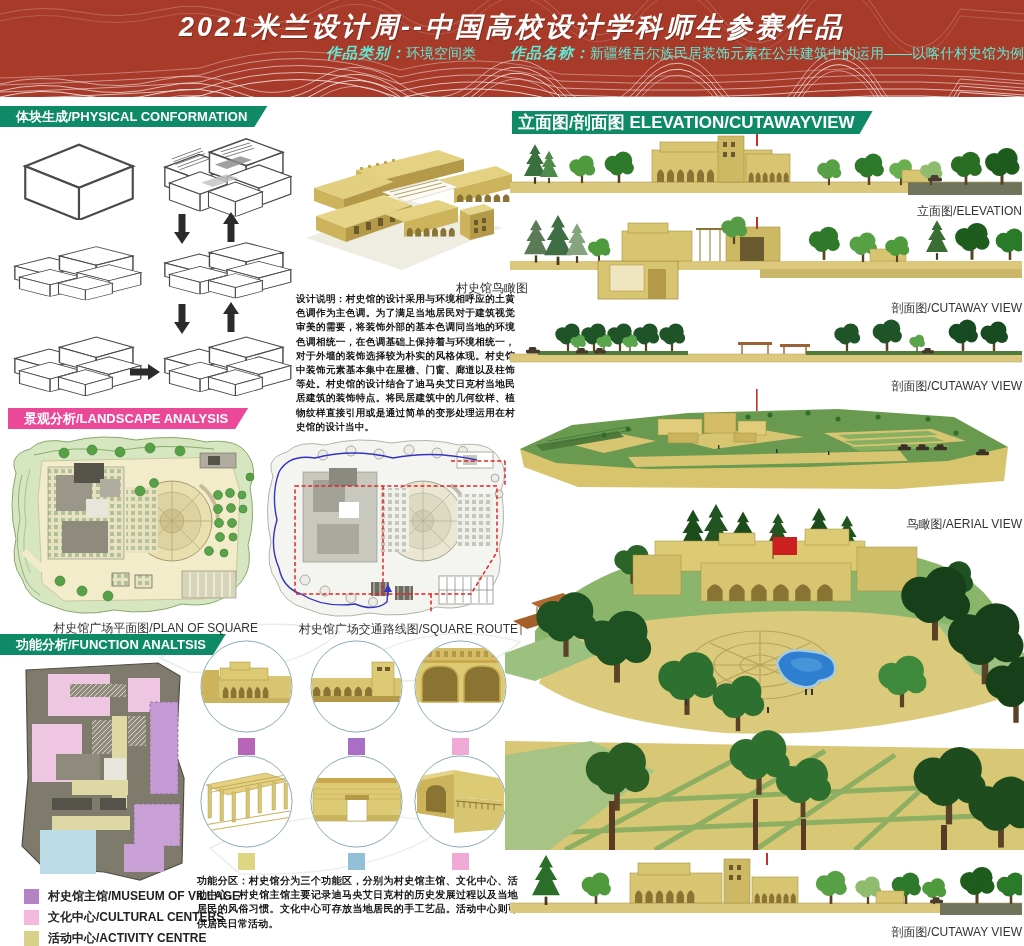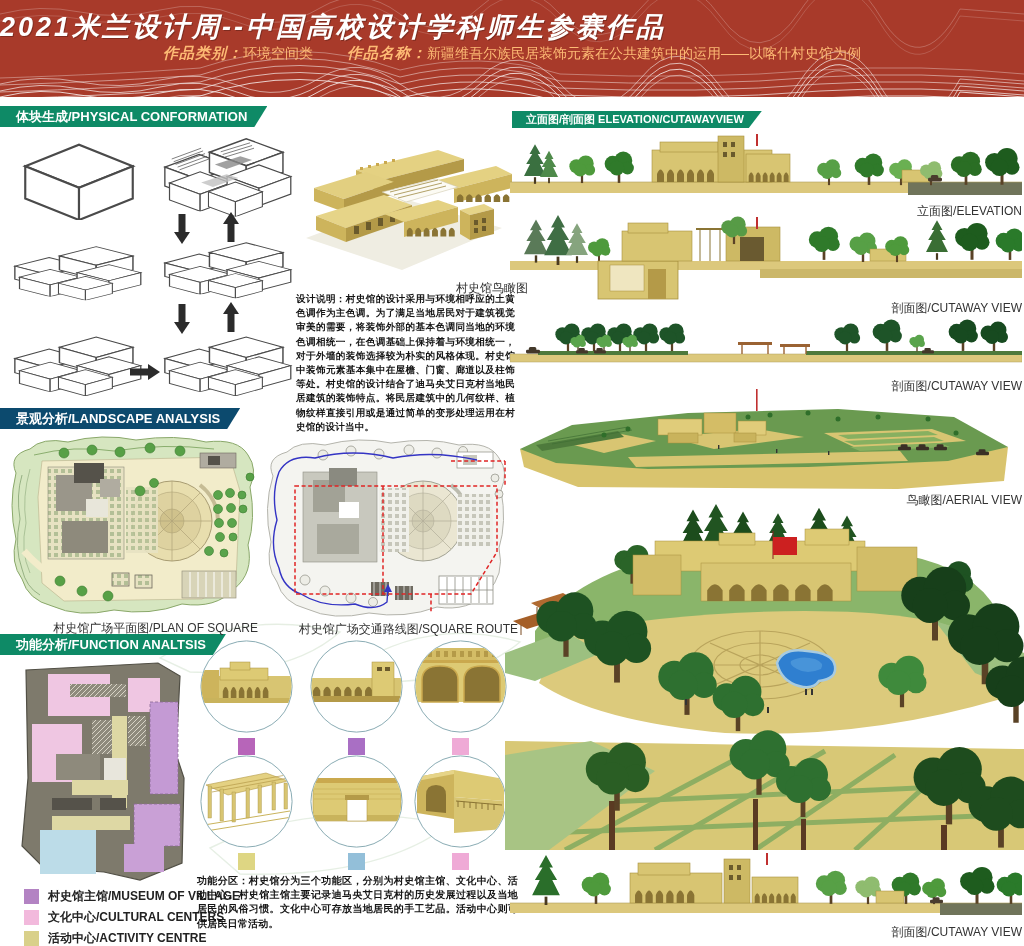--- a/index.html
+++ b/index.html
@@ -2,29 +2,29 @@
 <html><head>
 <meta charset="utf-8">
 <style>
   *{margin:0;padding:0;box-sizing:border-box}
   html,body{width:1024px;height:946px}
   body{position:relative;background:#fff;font-family:"Liberation Sans",sans-serif;overflow:hidden}
   .abs{position:absolute}
   .banner{position:absolute;color:#fff;font-weight:bold;font-size:13px;line-height:1;
     padding:4px 20px 4px 16px;white-space:nowrap;
     clip-path:polygon(0 0,100% 0,calc(100% - 13px) 100%,0 100%);}
-  .banner.small{font-size:11px;padding:3px 18px 3px 14px}
+  .banner.small{font-size:17px;padding:3px 18px 3px 6px}
   .cap{position:absolute;text-align:right;font-weight:normal;color:#333;font-size:12px;white-space:nowrap}
   .note{position:absolute;font-weight:bold;color:#151515;text-align:justify}
   #design-note{font-size:9.6px;line-height:1.48;letter-spacing:.2px}
   #function-note{font-size:10px;line-height:1.42;letter-spacing:.2px}
   #header{left:0;top:0;width:1024px;height:97px;overflow:hidden}
-  #header-title{position:absolute;left:0;top:9px;width:100%;text-align:left;color:#fff;
+  #header-title{position:absolute;left:0;top:9px;width:100%;text-align:center;color:#fff;
     font-size:27px;font-weight:bold;font-style:italic;letter-spacing:3px;text-shadow:1px 1px 0 rgba(0,0,0,.25)}
-  #header-sub{position:absolute;left:0;top:44px;width:100%;text-align:center;color:#fdba74;font-size:14px}
+  #header-sub{position:absolute;left:0;top:44px;width:100%;text-align:right;color:#5eead4;font-size:14px}
   .sub-label{font-weight:bold;font-style:italic;font-size:15px;letter-spacing:1px}
   .sub-gap{display:inline-block;width:34px}
   .mk{position:absolute;width:17px;height:17px}
   .legend{position:absolute;left:24px;top:888px}
   .lg-row{display:flex;align-items:center;gap:9px;margin-bottom:4px}
   .sw{width:15px;height:15px;display:inline-block;flex:0 0 15px}
   .lg-label{font-size:12px;font-weight:bold;color:#222;white-space:nowrap}
 </style>
 </head>
 <body>
@@ -106,21 +106,21 @@
       <use href="#wv" y="9" opacity="0.22"></use>
     </g>
   </svg>
   <div id="header-title">2021米兰设计周--中国高校设计学科师生参赛作品</div>
   <div id="header-sub">
     <span class="sub-label">作品类别：</span><span class="sub-val">环境空间类</span><span class="sub-gap"></span><span class="sub-label">作品名称：</span><span class="sub-val">新疆维吾尔族民居装饰元素在公共建筑中的运用——以喀什村史馆为例</span>
   </div>
 </div>
 
 <div class="banner" style="left: 0px; top: 106px; background: rgb(14, 138, 102);">体块生成/PHYSICAL CONFORMATION</div>
-<div class="banner" style="left: 0px; top: 408px; background: #0c4a6e;">景观分析/LANDSCAPE ANALYSIS</div>
+<div class="banner" style="left: 8px; top: 408px; background: #ec4899;">景观分析/LANDSCAPE ANALYSIS</div>
 <div class="banner" style="left: 0px; top: 634px; background: rgb(14, 138, 102); text-align: right;">功能分析/FUNCTION ANALTSIS</div>
 <div class="banner small" style="left: 512px; top: 111px; background: rgb(14, 138, 102);">立面图/剖面图 ELEVATION/CUTAWAYVIEW</div>
 
 <svg class="abs" style="left:2px;top:130px" width="308" height="276">
   <use href="#ibox" x="14" y="4" width="126" height="86"></use>
   <use href="#cluster" transform="translate(6,112) scale(0.98,0.62)"></use>
   <use href="#cluster" transform="translate(6,202) scale(0.98,0.68)"></use>
   <use href="#cluster" transform="translate(156,202) scale(0.98,0.68)"></use>
   <use href="#cluster" transform="translate(156,108) scale(0.98,0.64)"></use>
   <g transform="translate(156,2) scale(0.98,0.9)">
@@ -635,21 +635,21 @@
   <use href="#car" x="408" y="55" width="13" height="7" style="color:#3a3026"></use>
   <use href="#car" x="426" y="55" width="13" height="7" style="color:#3a3026"></use>
   <use href="#car" x="468" y="60" width="13" height="7" style="color:#3a3026"></use>
   <g fill="#333">
       <rect x="210" y="56" width="1.4" height="4"></rect>
       <rect x="268" y="60" width="1.4" height="4"></rect>
       <rect x="320" y="62" width="1.4" height="4"></rect>
     </g>
   <rect x="248" y="0" width="1.6" height="22" fill="#c03030"></rect>
 </svg>
-<div class="cap" style="left:510px;top:492px;width:512px">鸟瞰图/AERIAL VIEW</div>
+<div class="cap" style="left:510px;top:516px;width:512px">鸟瞰图/AERIAL VIEW</div>
 
 <svg class="abs" style="left:505px;top:503px" width="519" height="347">
   <path d="M30,128 Q70,70 180,48 Q300,34 400,52 Q470,66 492,108 L500,136 Q380,150 250,150 Q120,150 30,140 Z" fill="#8ab56a"></path>
   <use href="#pine" x="175" y="6" width="26" height="48" style="color:#1c4c1c"></use>
   <use href="#pine" x="196" y="0" width="30" height="56" style="color:#215421"></use>
   <use href="#pine" x="226" y="8" width="24" height="44" style="color:#1c4c1c"></use>
   <use href="#pine" x="262" y="10" width="22" height="40" style="color:#215421"></use>
   <use href="#pine" x="300" y="4" width="28" height="52" style="color:#1c4c1c"></use>
   <use href="#pine" x="330" y="12" width="24" height="44" style="color:#215421"></use>
   <use href="#treeD" x="100" y="40" width="54" height="42" style="color:#2a6428"></use>

